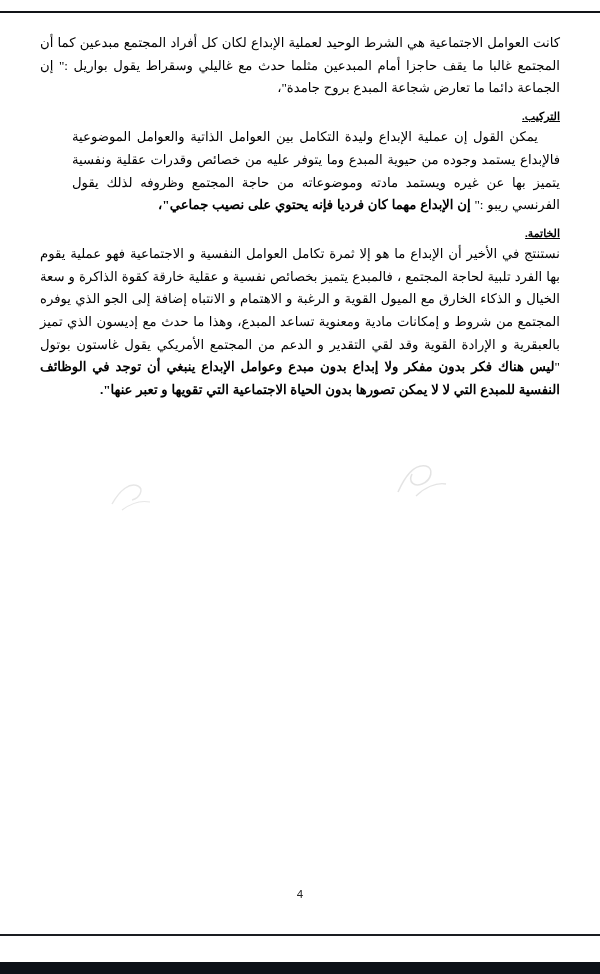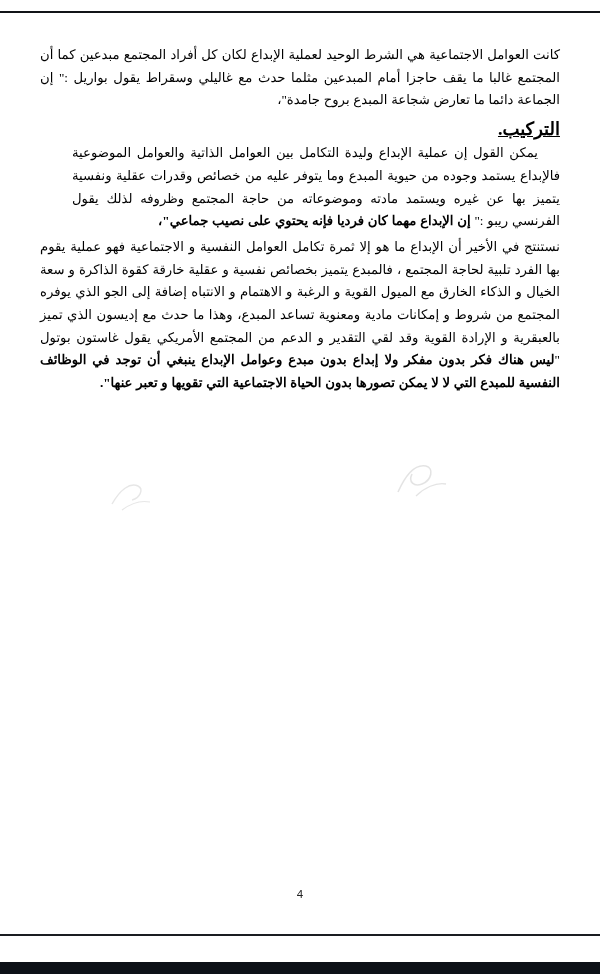--- a/index.html
+++ b/index.html
@@ -48,21 +48,21 @@
     position: absolute;
     top: 962px;
     left: 0;
     width: 600px;
     height: 12px;
     background: #0d1117;
   }
 
   .content {
     position: absolute;
-    top: 44px;
+    top: 32px;
     right: 40px;
     left: 40px;
     direction: rtl;
     text-align: justify;
     text-align-last: right;
   }
 
   p.para {
     margin: 0 0 3px 0;
     font-size: 13.2px;
@@ -77,21 +77,21 @@
     margin-left: 32px;
   }
 
   
   .heading-line {
     margin: 6px 0 2px 0;
     text-align: right;
   }
   .heading {
     display: inline-block;
-    font-size: 18px;
+    font-size: 11px;
     font-weight: bold;
     text-decoration: underline;
     letter-spacing: 0;
   }
 
   .b {
     font-weight: bold;
   }
 
   
@@ -136,20 +136,23 @@
   <div class="content">
 
     <p class="para">كانت العوامل الاجتماعية هي الشرط الوحيد لعملية الإبداع لكان كل أفراد المجتمع مبدعين كما أن المجتمع غالبا ما يقف حاجزا أمام المبدعين مثلما حدث مع غاليلي وسقراط يقول بواريل :" إن الجماعة دائما ما تعارض شجاعة المبدع بروح جامدة"،</p>
 
     <div class="heading-line">
       <span class="heading">التركيب.</span>
     </div>
 
     <p class="para indent-first"><span>يمكن القول إن عملية الإبداع وليدة التكامل بين العوامل الذاتية والعوامل الموضوعية فالإبداع يستمد وجوده من حيوية المبدع وما يتوفر عليه من خصائص وقدرات عقلية ونفسية يتميز بها عن غيره ويستمد مادته وموضوعاته من حاجة المجتمع وظروفه لذلك يقول الفرنسي ريبو :" </span><span class="b">إن الإبداع مهما كان فرديا فإنه يحتوي على نصيب جماعي"،</span></p>
 
+    <div class="heading-line">
+      <span class="heading">الخاتمة.</span>
+    </div>
 
     <p class="para"><span>نستنتج في الأخير أن الإبداع ما هو إلا ثمرة تكامل العوامل النفسية و الاجتماعية فهو عملية يقوم بها الفرد تلبية لحاجة المجتمع ، فالمبدع يتميز بخصائص نفسية و عقلية خارقة كقوة الذاكرة و سعة الخيال و الذكاء الخارق مع الميول القوية و الرغبة و الاهتمام و الانتباه إضافة إلى الجو الذي يوفره المجتمع من شروط و إمكانات مادية ومعنوية تساعد المبدع، وهذا ما حدث مع إديسون الذي تميز بالعبقرية و الإرادة القوية وقد لقي التقدير و الدعم من المجتمع الأمريكي يقول غاستون بوتول "</span><span class="b">ليس هناك فكر بدون مفكر ولا إبداع بدون مبدع وعوامل الإبداع ينبغي أن توجد في الوظائف النفسية للمبدع التي لا لا يمكن تصورها بدون الحياة الاجتماعية التي تقويها و تعبر عنها".</span></p>
 
   </div>
 
   <svg class="watermark" viewBox="0 0 60 60" aria-hidden="true">
     <path d="M6 44 C14 26, 24 16, 34 18 C42 20, 40 32, 30 36 C22 39, 16 34, 20 26" fill="none" stroke="#6b6b6b" stroke-width="1.6"></path>
     <path d="M24 48 C32 40, 44 34, 54 36" fill="none" stroke="#6b6b6b" stroke-width="1.3"></path>
   </svg>
 

